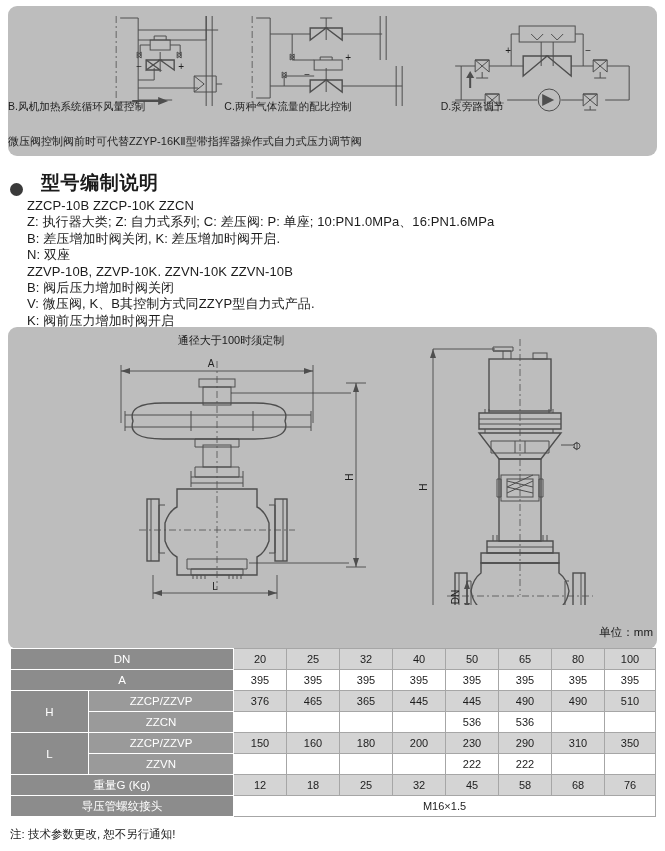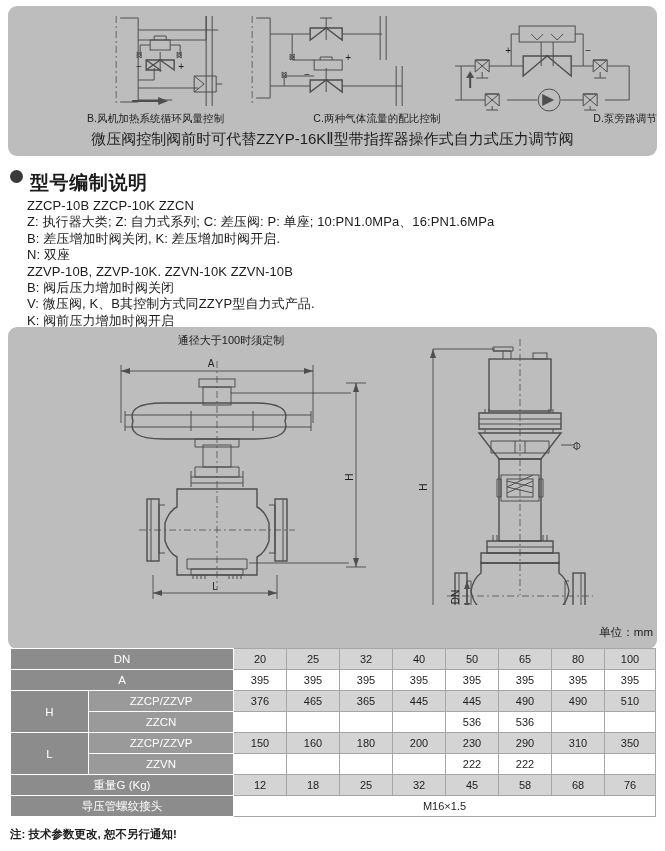--- a/index.html
+++ b/index.html
@@ -19,33 +19,33 @@
   }
   #top-panel {
     position: absolute; left: 8px; top: 6px;
     width: 649px; height: 150px;
   }
   .app-cells {
     display: flex; width: 100%; height: 124px;
   }
   .app-cell { flex: 1; position: relative; }
   .app-caption {
-    position: absolute; bottom: 4px; left: 0; right: 0;
-    text-align: right; font-size: 10.5px; color: #1f1f1f;
+    position: absolute; bottom: 16px; left: 0; right: 0;
+    text-align: left; font-size: 10.5px; color: #1f1f1f;
     letter-spacing: .1px;
   }
   .app-svg { position: absolute; left: 0; top: 2px; width: 100%; height: 104px; }
   .panel-subcaption {
     position: absolute; left: 0; right: 0; bottom: 7px;
-    text-align: center; font-size: 15px; color: #1f1f1f;
+    font-size: 11px; color: #1f1f1f;
   }
 
   
   .section-head {
-    position: absolute; display: flex; align-items: flex-start; gap: 7px;
+    position: absolute; display: flex; align-items: flex-end; gap: 18px;
   }
   .bullet {
     width: 13px; height: 13px; border-radius: 50%;
     background: #3a3a3a; display: inline-block; flex: none;
   }
   .section-title {
     font-size: 19px; font-weight: bold; color: #1b1b1b;
     letter-spacing: .6px;
   }
   #head-model { left: 10px; top: 170px; }
@@ -105,21 +105,21 @@
     font-size: 11.5px;
   }
   #dim-table tr.shade td.val { background: #d4d4d4; }
   #dim-table tr.plain td.val { background: #ffffff; }
   #dim-table td.val { background: #ffffff; border-color: #a6a6a6; }
   #dim-table td.wide { background: #ffffff; border-color: #a6a6a6; }
 
   
   #footnote {
     position: absolute; left: 10px; top: 827px;
-    font-size: 11.5px; font-weight: bold; color: #1c1c1c;
+    font-size: 11.5px; font-weight: normal; color: #1c1c1c;
   }
 
   svg { display: block; }
   .ln { stroke: #4e4e4e; stroke-width: 1; fill: none; }
   .ln2 { stroke: #4e4e4e; stroke-width: 1.4; fill: none; }
   .dim { stroke: #3a3a3a; stroke-width: .8; fill: none; }
   .dash { stroke: #4e4e4e; stroke-width: .8; fill: none; stroke-dasharray: 7 3 2 3; }
   .fl { fill: #4e4e4e; }
   .lbl { font-family: "Liberation Sans", sans-serif; font-size: 10px; fill: #1f1f1f; }
 </style>

